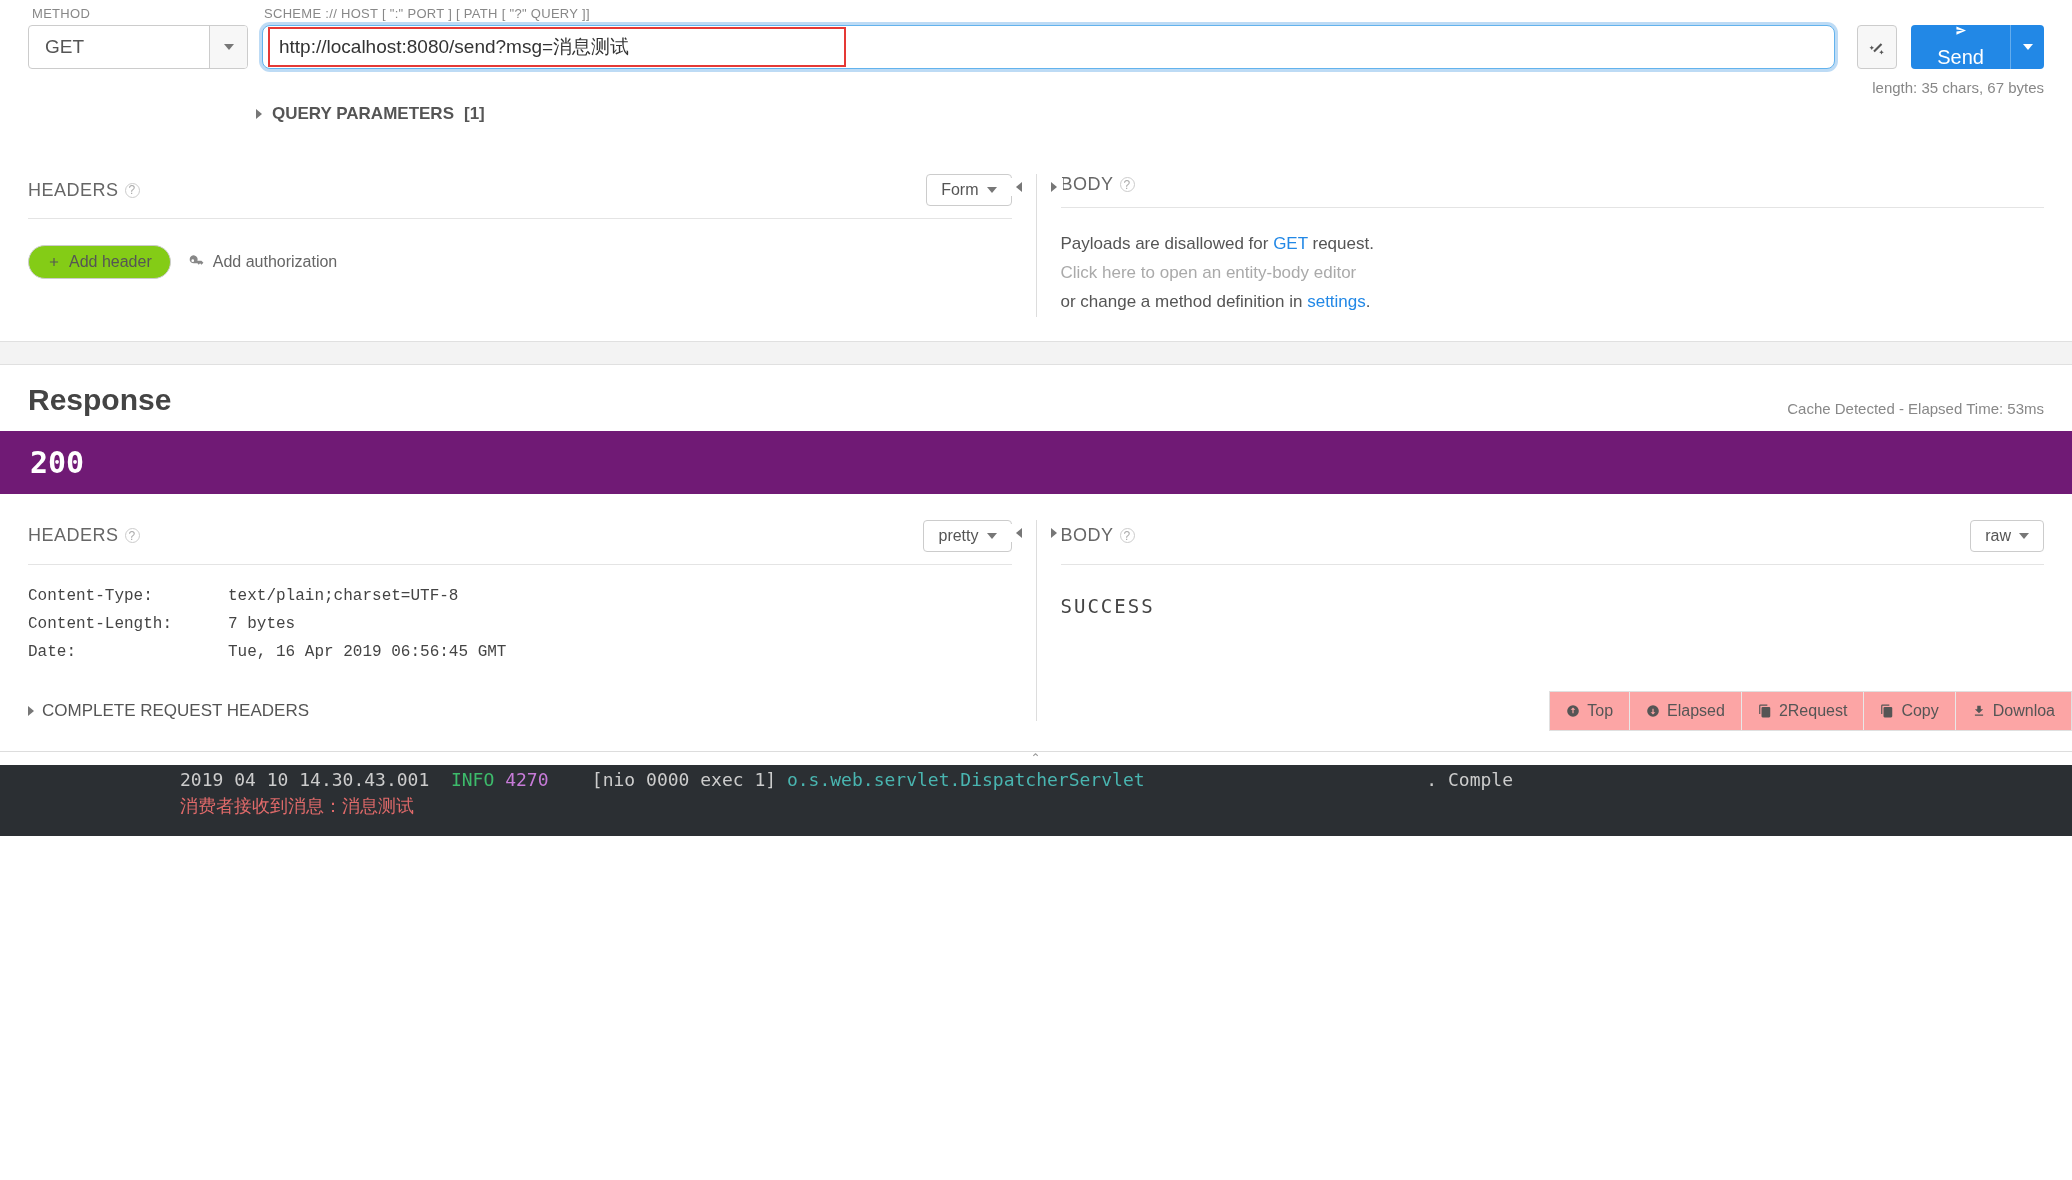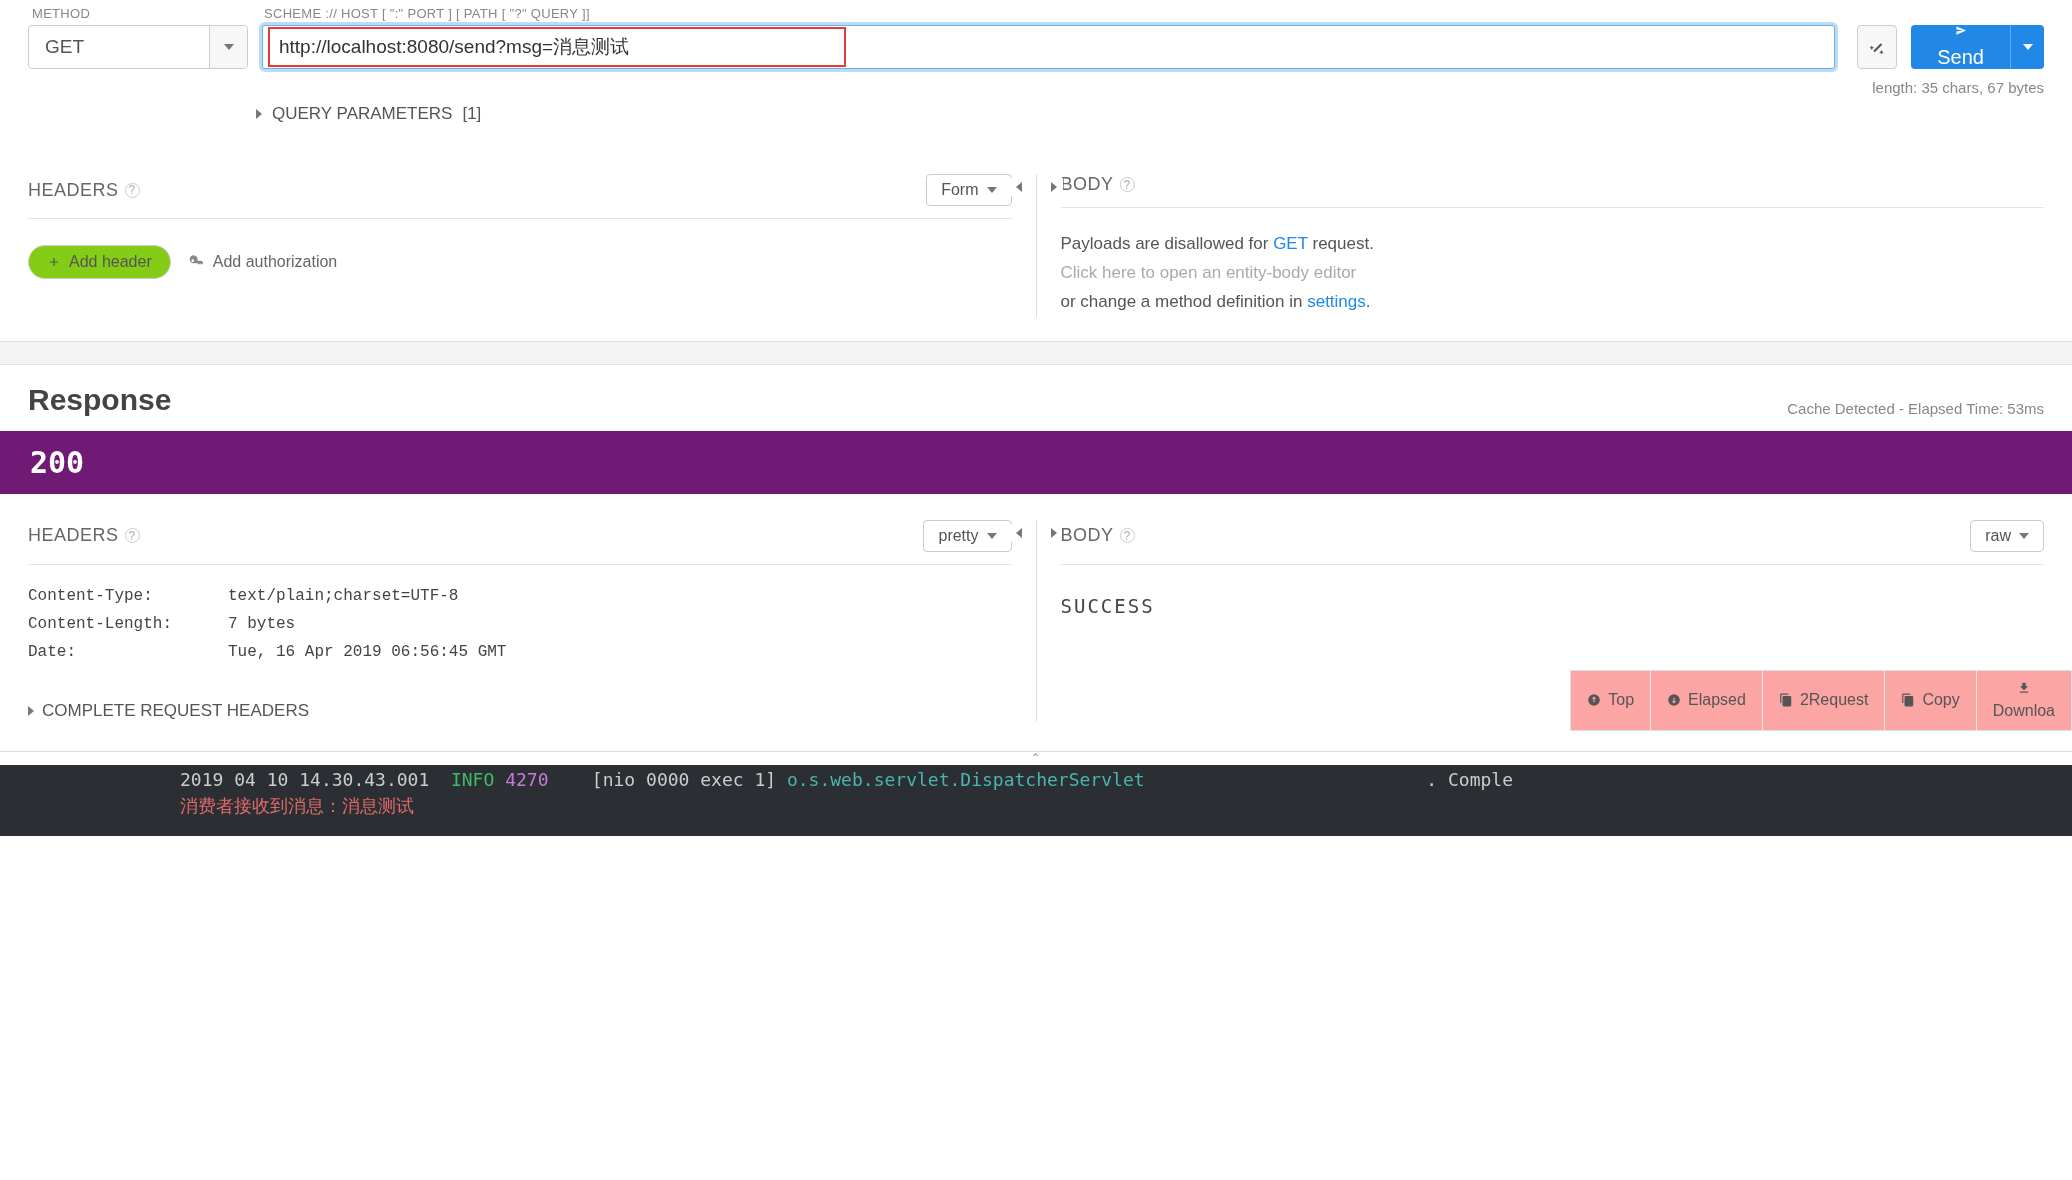--- a/index.html
+++ b/index.html
@@ -7,33 +7,33 @@
 
 .request-panel { padding: 6px 28px 24px 28px; }
 .labels-row { display: flex; gap: 0; font-size: 13px; color: #888; letter-spacing: 0.3px; }
 .label-method { width: 236px; padding-left: 4px; }
 .label-url { flex: 1; padding-left: 0; }
 
 .controls-row { display: flex; align-items: stretch; gap: 14px; margin-top: 4px; }
 .method-select { width: 220px; display: flex; border: 1px solid #ccc; border-radius: 4px; overflow: hidden; height: 44px; }
 .method-value { flex: 1; display: flex; align-items: center; padding: 0 16px; font-size: 19px; color: #555; }
 .method-caret { width: 38px; border-left: 1px solid #ccc; display: flex; align-items: center; justify-content: center; background: #f7f7f7; }
-.url-input { flex: 1; border: 1px solid #ccc; border-radius: 3px; padding: 0 16px; font-size: 19px; color: #333; outline: none; box-shadow: 0 0 0 3px rgba(66,153,225,0.35); border-color: #63b3ed; }
+.url-input { flex: 1; border: 1px solid #ccc; border-radius: 8px; padding: 0 16px; font-size: 19px; color: #333; outline: none; box-shadow: 0 0 0 3px rgba(66,153,225,0.35); border-color: #63b3ed; }
 .url-highlight-box { position: absolute; border: 2px solid #e53935; pointer-events: none; }
 .url-container { position: relative; flex: 1; display: flex; }
 
 .wand-btn { width: 40px; height: 44px; border: 1px solid #ccc; border-radius: 4px; margin-left: 8px; display: flex; align-items: center; justify-content: center; background: #f7f7f7; cursor: pointer; }
 
 .send-btn { display: flex; align-items: stretch; height: 44px; border-radius: 4px; overflow: hidden; background: #2288e6; color: #fff; cursor: pointer; }
 .send-main { display: flex; align-items: center; gap: 10px; padding: 0 26px; font-size: 20px; flex-direction: column; }
 .send-caret { width: 34px; border-left: 1px solid rgba(255,255,255,0.3); display: flex; align-items: center; justify-content: center; }
 
 .length-info { text-align: right; color: #888; font-size: 15px; margin-top: 10px; }
 
-.query-params { margin-top: 8px; padding-left: 228px; display: flex; align-items: center; gap: 10px; color: #555; font-size: 17px; cursor: pointer; }
+.query-params { margin-top: 8px; padding-left: 228px; display: flex; align-items: center; gap: 10px; color: #555; font-size: 17px; cursor: pointer; font-weight: bold; }
 
 .two-col { display: flex; margin-top: 50px; }
 .col-left { flex: 1; padding-right: 24px; }
 .col-right { flex: 1; padding-left: 24px; }
 .col-divider { width: 1px; background: #ddd; position: relative; }
 .col-toggle { position: absolute; top: 4px; width: 18px; height: 18px; background: #fff; display: flex; align-items: center; justify-content: center; cursor: pointer; }
 .col-toggle.left { left: -26px; }
 .col-toggle.right { right: -26px; }
 
 .section-header { display: flex; align-items: center; border-bottom: 1px solid #e4e4e4; padding-bottom: 12px; }
@@ -67,21 +67,21 @@
 .headers-table .hrow { display: flex; margin-bottom: 10px; }
 .headers-table .hkey { width: 200px; }
 .headers-table .hval { flex: 1; }
 
 .complete-headers { margin-top: 40px; display: flex; align-items: center; gap: 8px; font-size: 17px; color: #555; cursor: pointer; }
 
 .body-content { margin-top: 30px; font-family: Consolas, monospace; font-size: 19px; letter-spacing: 2px; color: #444; }
 
 .body-toolbar { position: absolute; bottom: -10px; right: -28px; display: flex; background: #fca5a5; border: 1px solid #e0e0e0; }
 .tool-item { padding: 10px 16px; display: flex; align-items: center; gap: 7px; font-size: 16px; color: #555; cursor: pointer; border-right: 1px solid #e8e8e8; }
-.tool-item:last-child { border-right: none; flex-direction: column; }
+.tool-item:last-child { border-right: none; }
 
 .drag-handle { height: 14px; display: flex; align-items: center; justify-content: center; background: #fff; border-top: 1px solid #ddd; }
 .drag-dots { color: #999; font-size: 12px; letter-spacing: 1px; }
 
 .terminal { background: #2b2f33; color: #ddd; font-family: Consolas, monospace; font-size: 18px; padding: 4px 0 18px 0; overflow: hidden; white-space: nowrap; }
 .term-row1 { padding-left: 180px; color: #999; }
 .term-row1 .g { color: #3dbb6b; } .term-row1 .m { color: #c77bd8; } .term-row1 .c { color: #49b5b0; } .term-row1 .w { color: #ccc; }
 .term-row2 { padding-left: 180px; color: #e06a6a; margin-top: 4px; }
 
 .tri { width: 0; height: 0; display: inline-block; }

